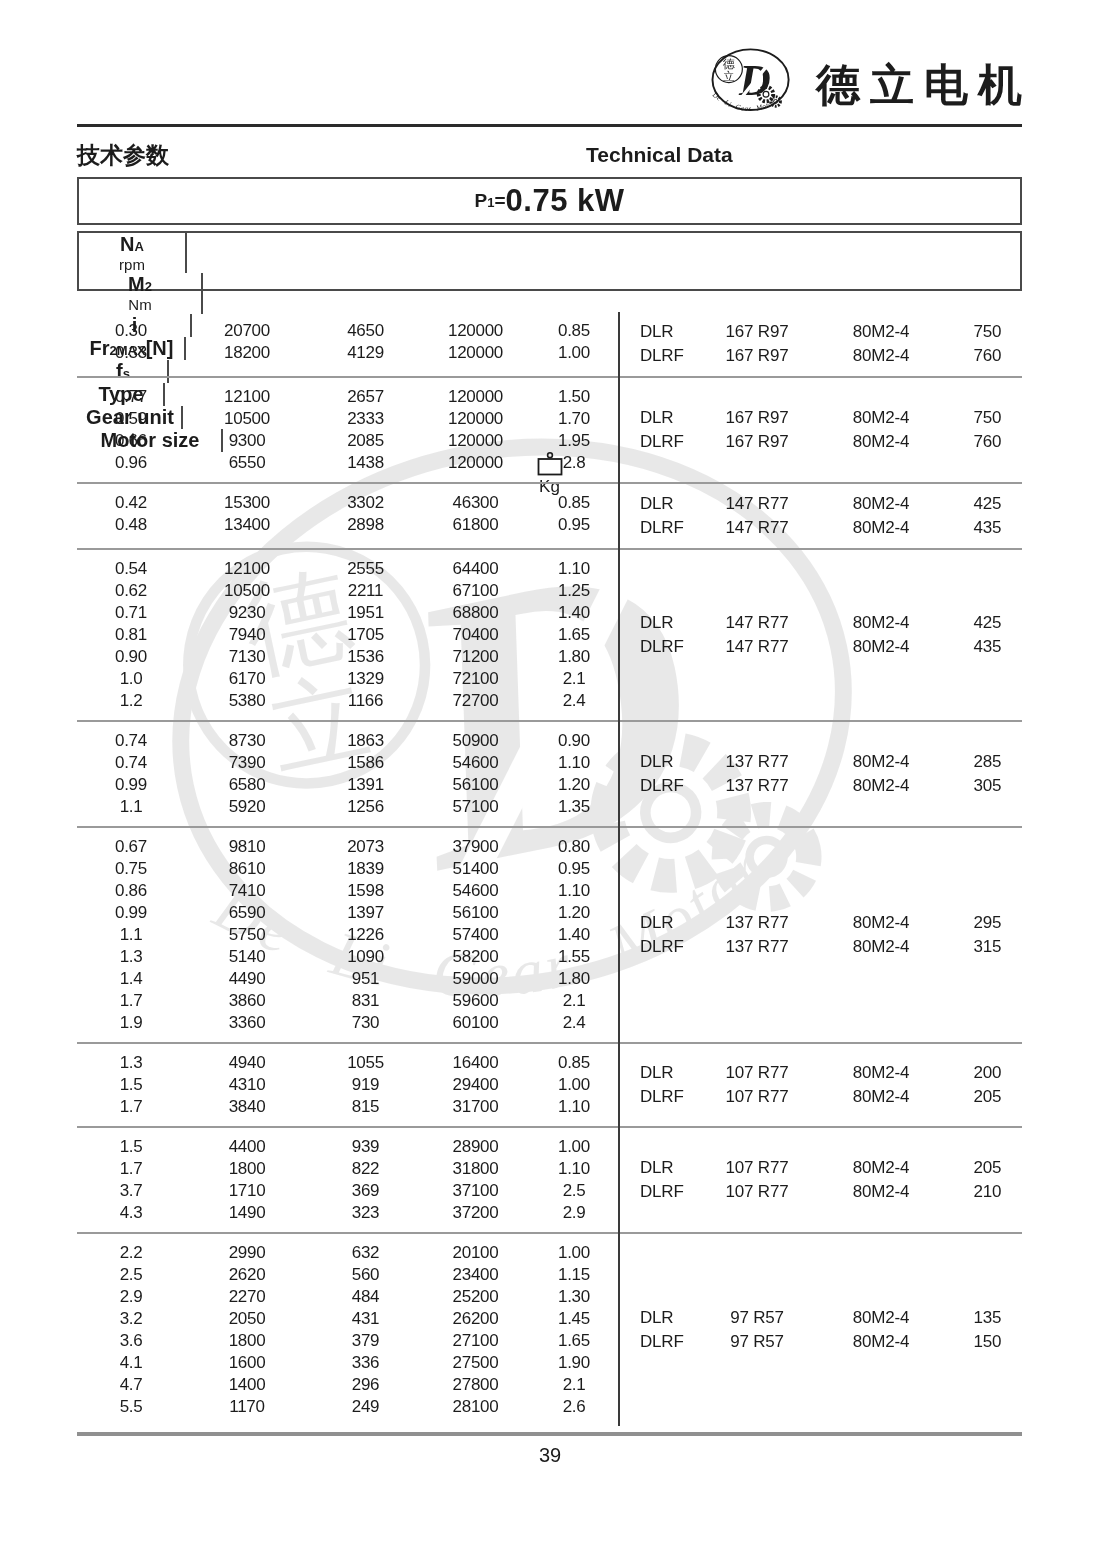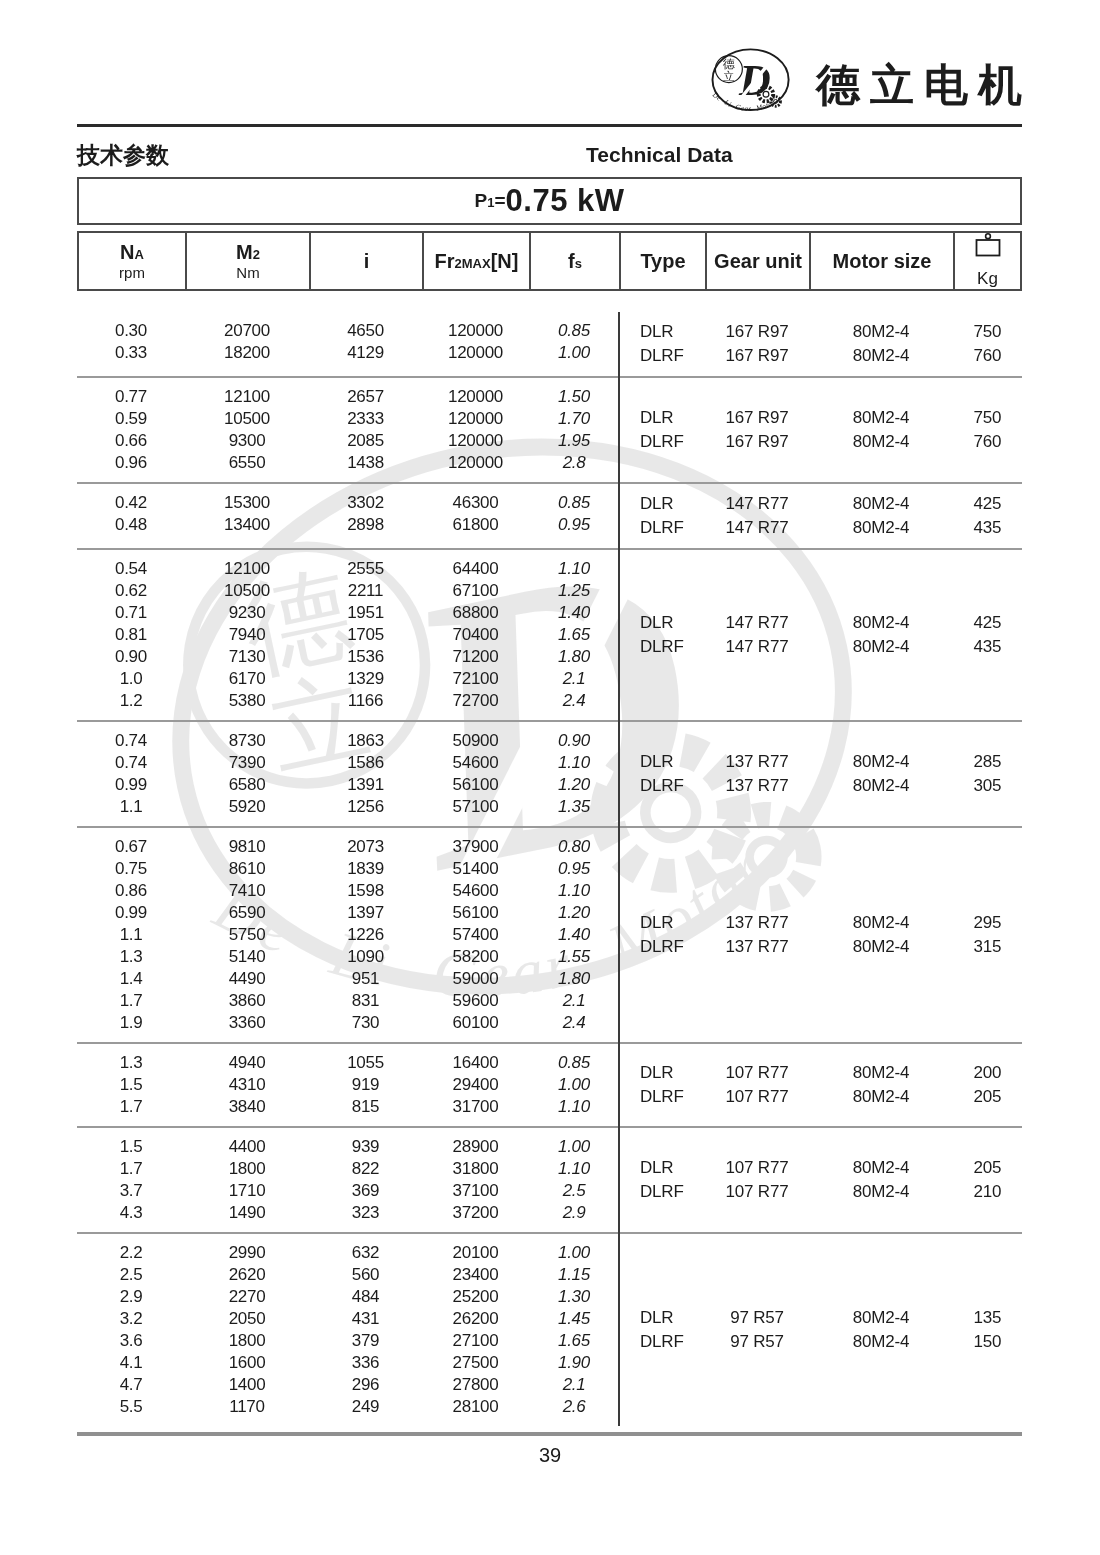--- a/index.html
+++ b/index.html
@@ -25,42 +25,42 @@
 
   
   .power-box { position:absolute; left:77px; top:177px; width:945px; height:48px; box-sizing:border-box;
     border:2px solid #4a4a4a; display:flex; align-items:center; justify-content:center; }
   .power-box .pfx { font-size:19px; font-weight:bold; }
   .power-box sub.psub { font-size:13px; font-weight:bold; vertical-align:baseline; }
   .power-box .pval { font-size:31px; font-weight:bold; letter-spacing:0.5px; }
 
   
   .thead { position:absolute; left:77px; top:231px; width:945px; height:60px; box-sizing:border-box;
-    border:2px solid #4a4a4a; display:flex; }
+    border:2px solid #4a4a4a; display:flex;flex-direction:column; }
   .hcell { box-sizing:border-box; border-right:2px solid #4a4a4a; display:flex; flex-direction:column;
     align-items:center; justify-content:center; line-height:1.15; }
   .hcell:last-child { border-right:none; flex:1; }
   .h-main { font-size:20px; font-weight:bold; }
   .h-main .sm { font-size:13px; font-weight:bold; }
   .h-unit { font-size:15px; font-weight:normal; }
   .w-na {width:108px;} .w-m2 {width:124px;} .w-i {width:113px;} .w-fr {width:107px;}
   .w-fs {width:90px;} .w-type {width:86px;} .w-gear {width:104px;} .w-motor {width:144px;}
   .kg-cell { justify-content:space-between; }
   .weight-icon { display:block; margin-bottom:1px; }
   .h-kg { font-size:17px; }
 
   
   .tbody { position:absolute; left:77px; top:312px; width:945px; }
   .vline { position:absolute; left:541px; top:0; bottom:0; width:2px; background:#3a3a3a; }
   .group { display:flex; padding:8px 0; border-bottom:2px solid #9a9a9a; }
   .group:last-child { border-bottom:none; }
   .gleft { width:542px; }
   .drow { display:flex; height:22px; align-items:center; }
   .dcell { text-align:center; font-size:17px; letter-spacing:-0.3px; }
-  .c0{width:108px;} .c1{width:124px;} .c2{width:113px;} .c3{width:107px;} .c4{width:90px;font-style:italic;}
+  .c0{width:108px;} .c1{width:124px;} .c2{width:113px;} .c3{width:107px;} .c4{width:90px;}
   .gright { flex:1; display:flex; flex-direction:column; justify-content:center; }
   .irow { display:flex; height:24px; align-items:center; }
   .icell { font-size:17px; letter-spacing:-0.2px; text-align:center; box-sizing:border-box; }
   .i0{width:86px; text-align:left; padding-left:21px;} .i1{width:104px;} .i2{width:144px;} .i3{width:69px;}
 
   
   .footer-rule { position:absolute; left:77px; top:1432px; width:945px; height:4px; background:#909090; }
   .page-number { position:absolute; left:0; top:1444px; width:1100px; text-align:center; font-size:20px; }
 </style>
 </head>

